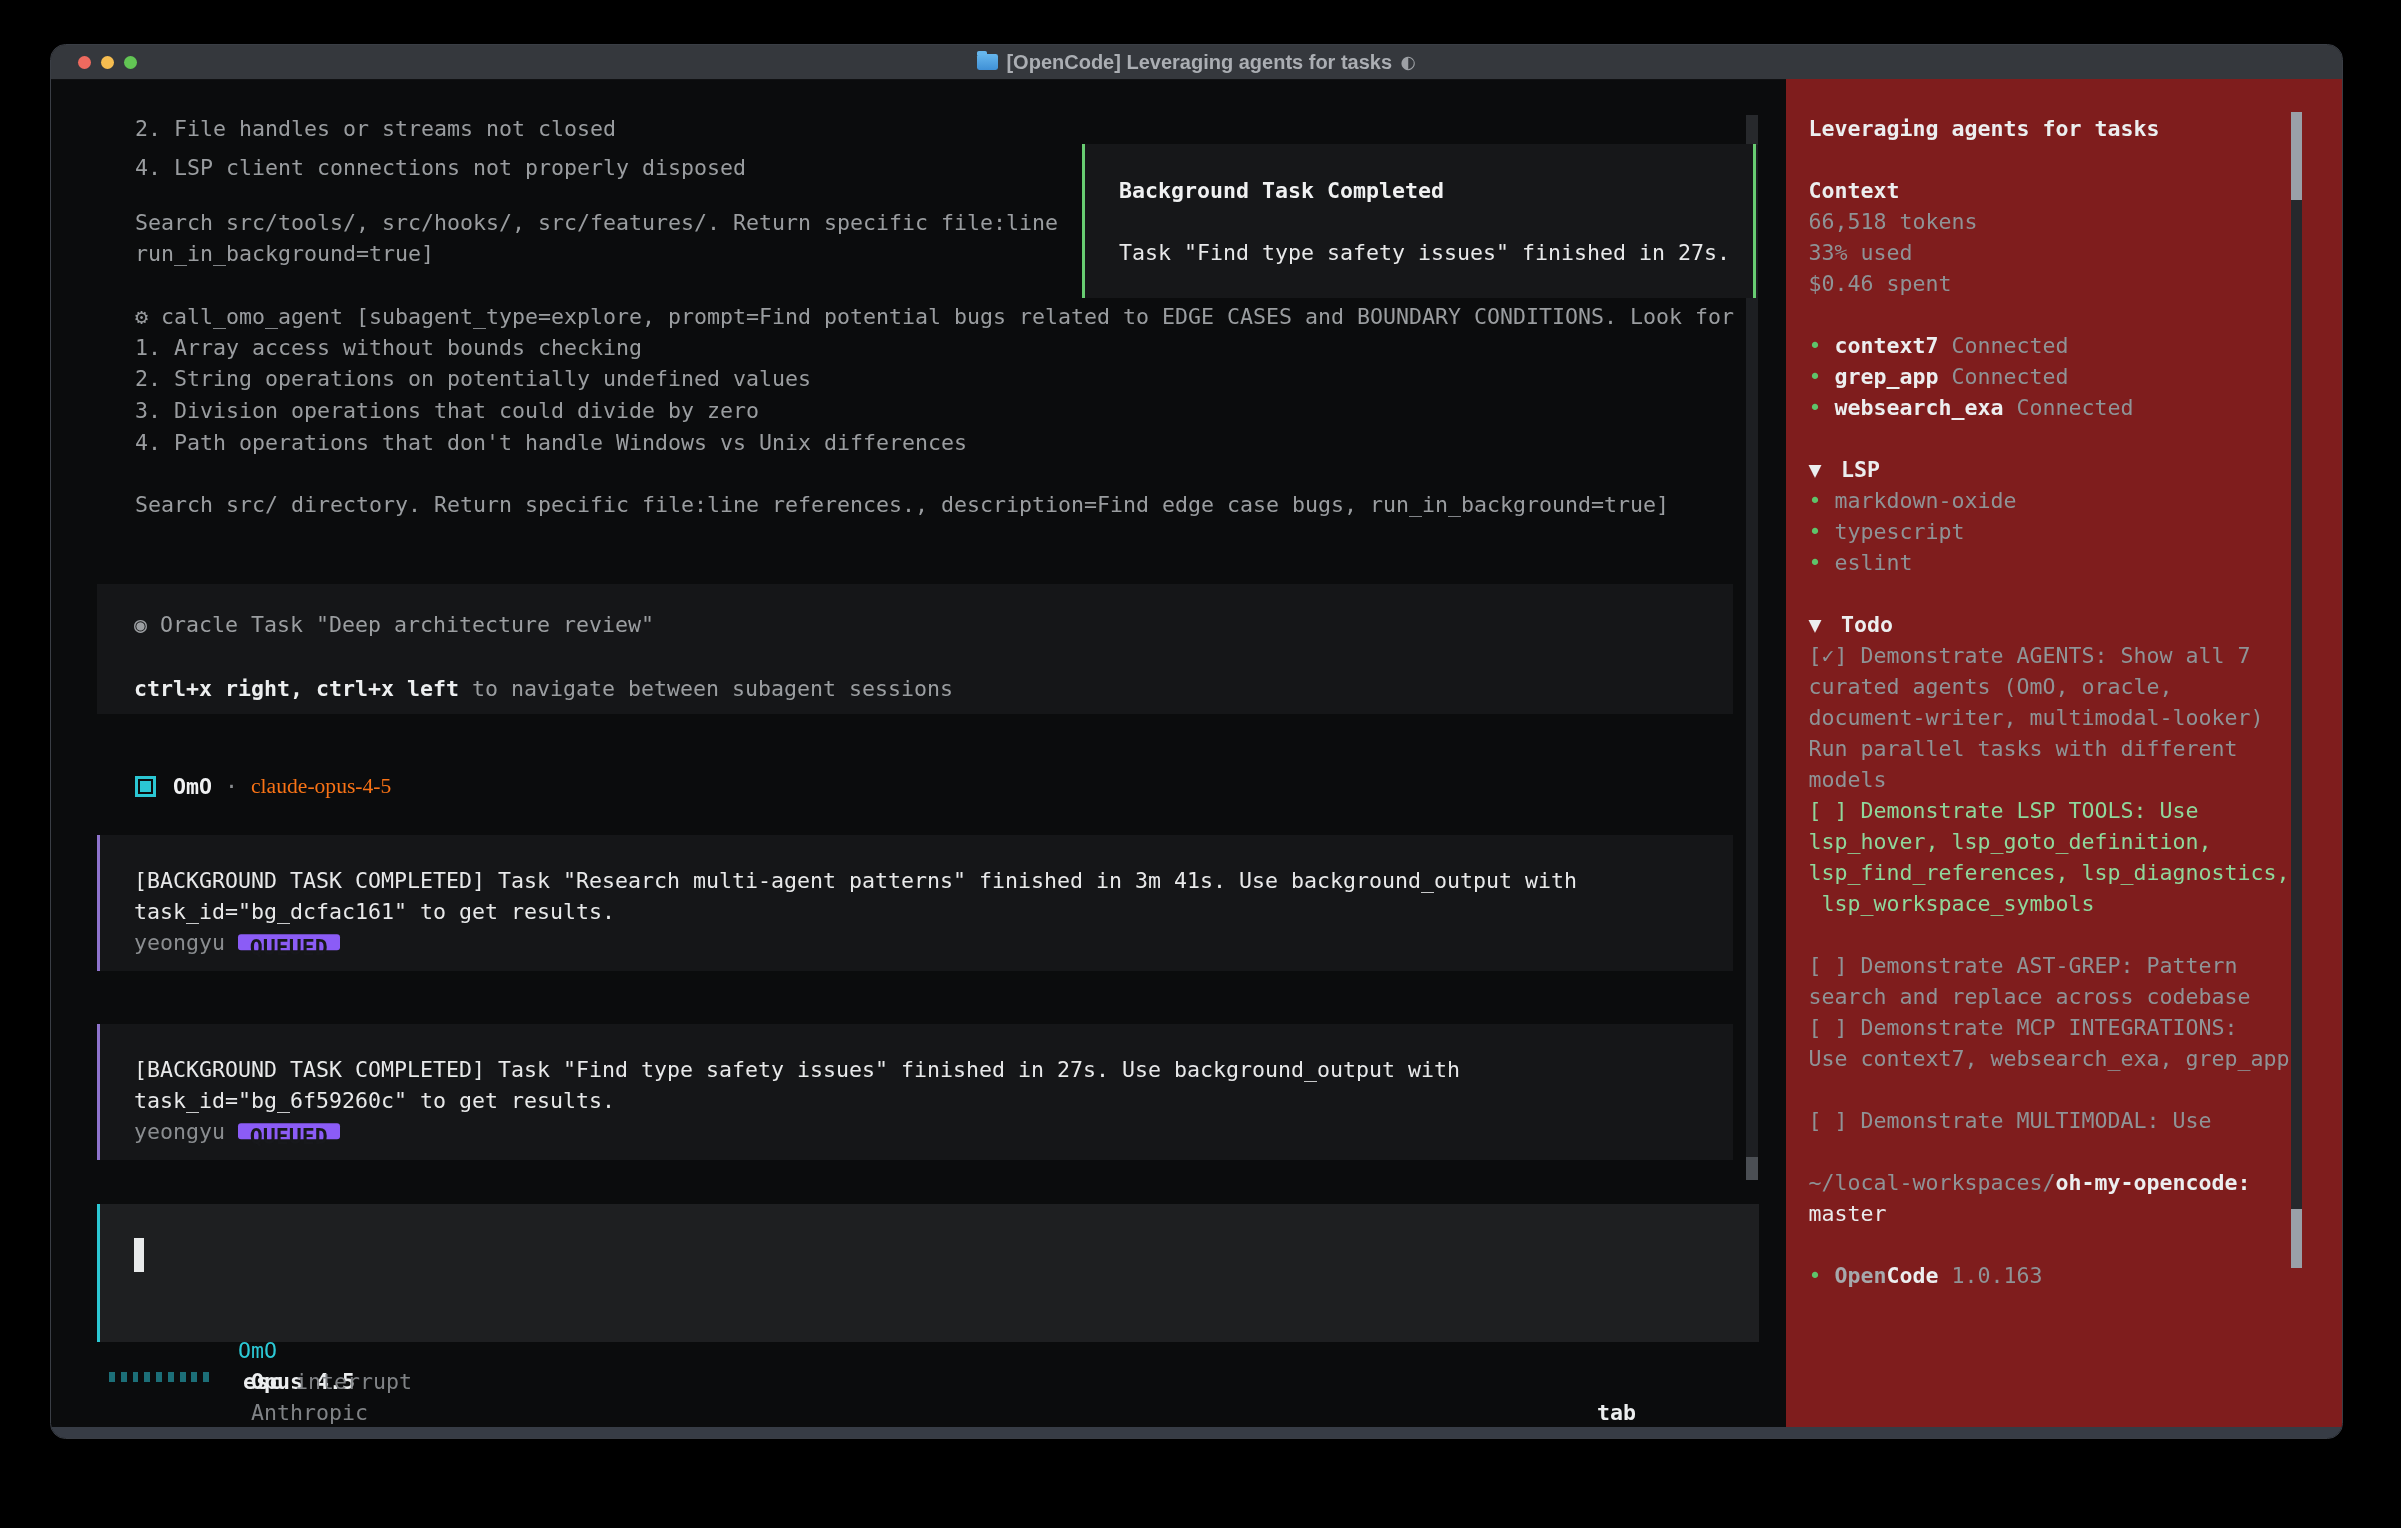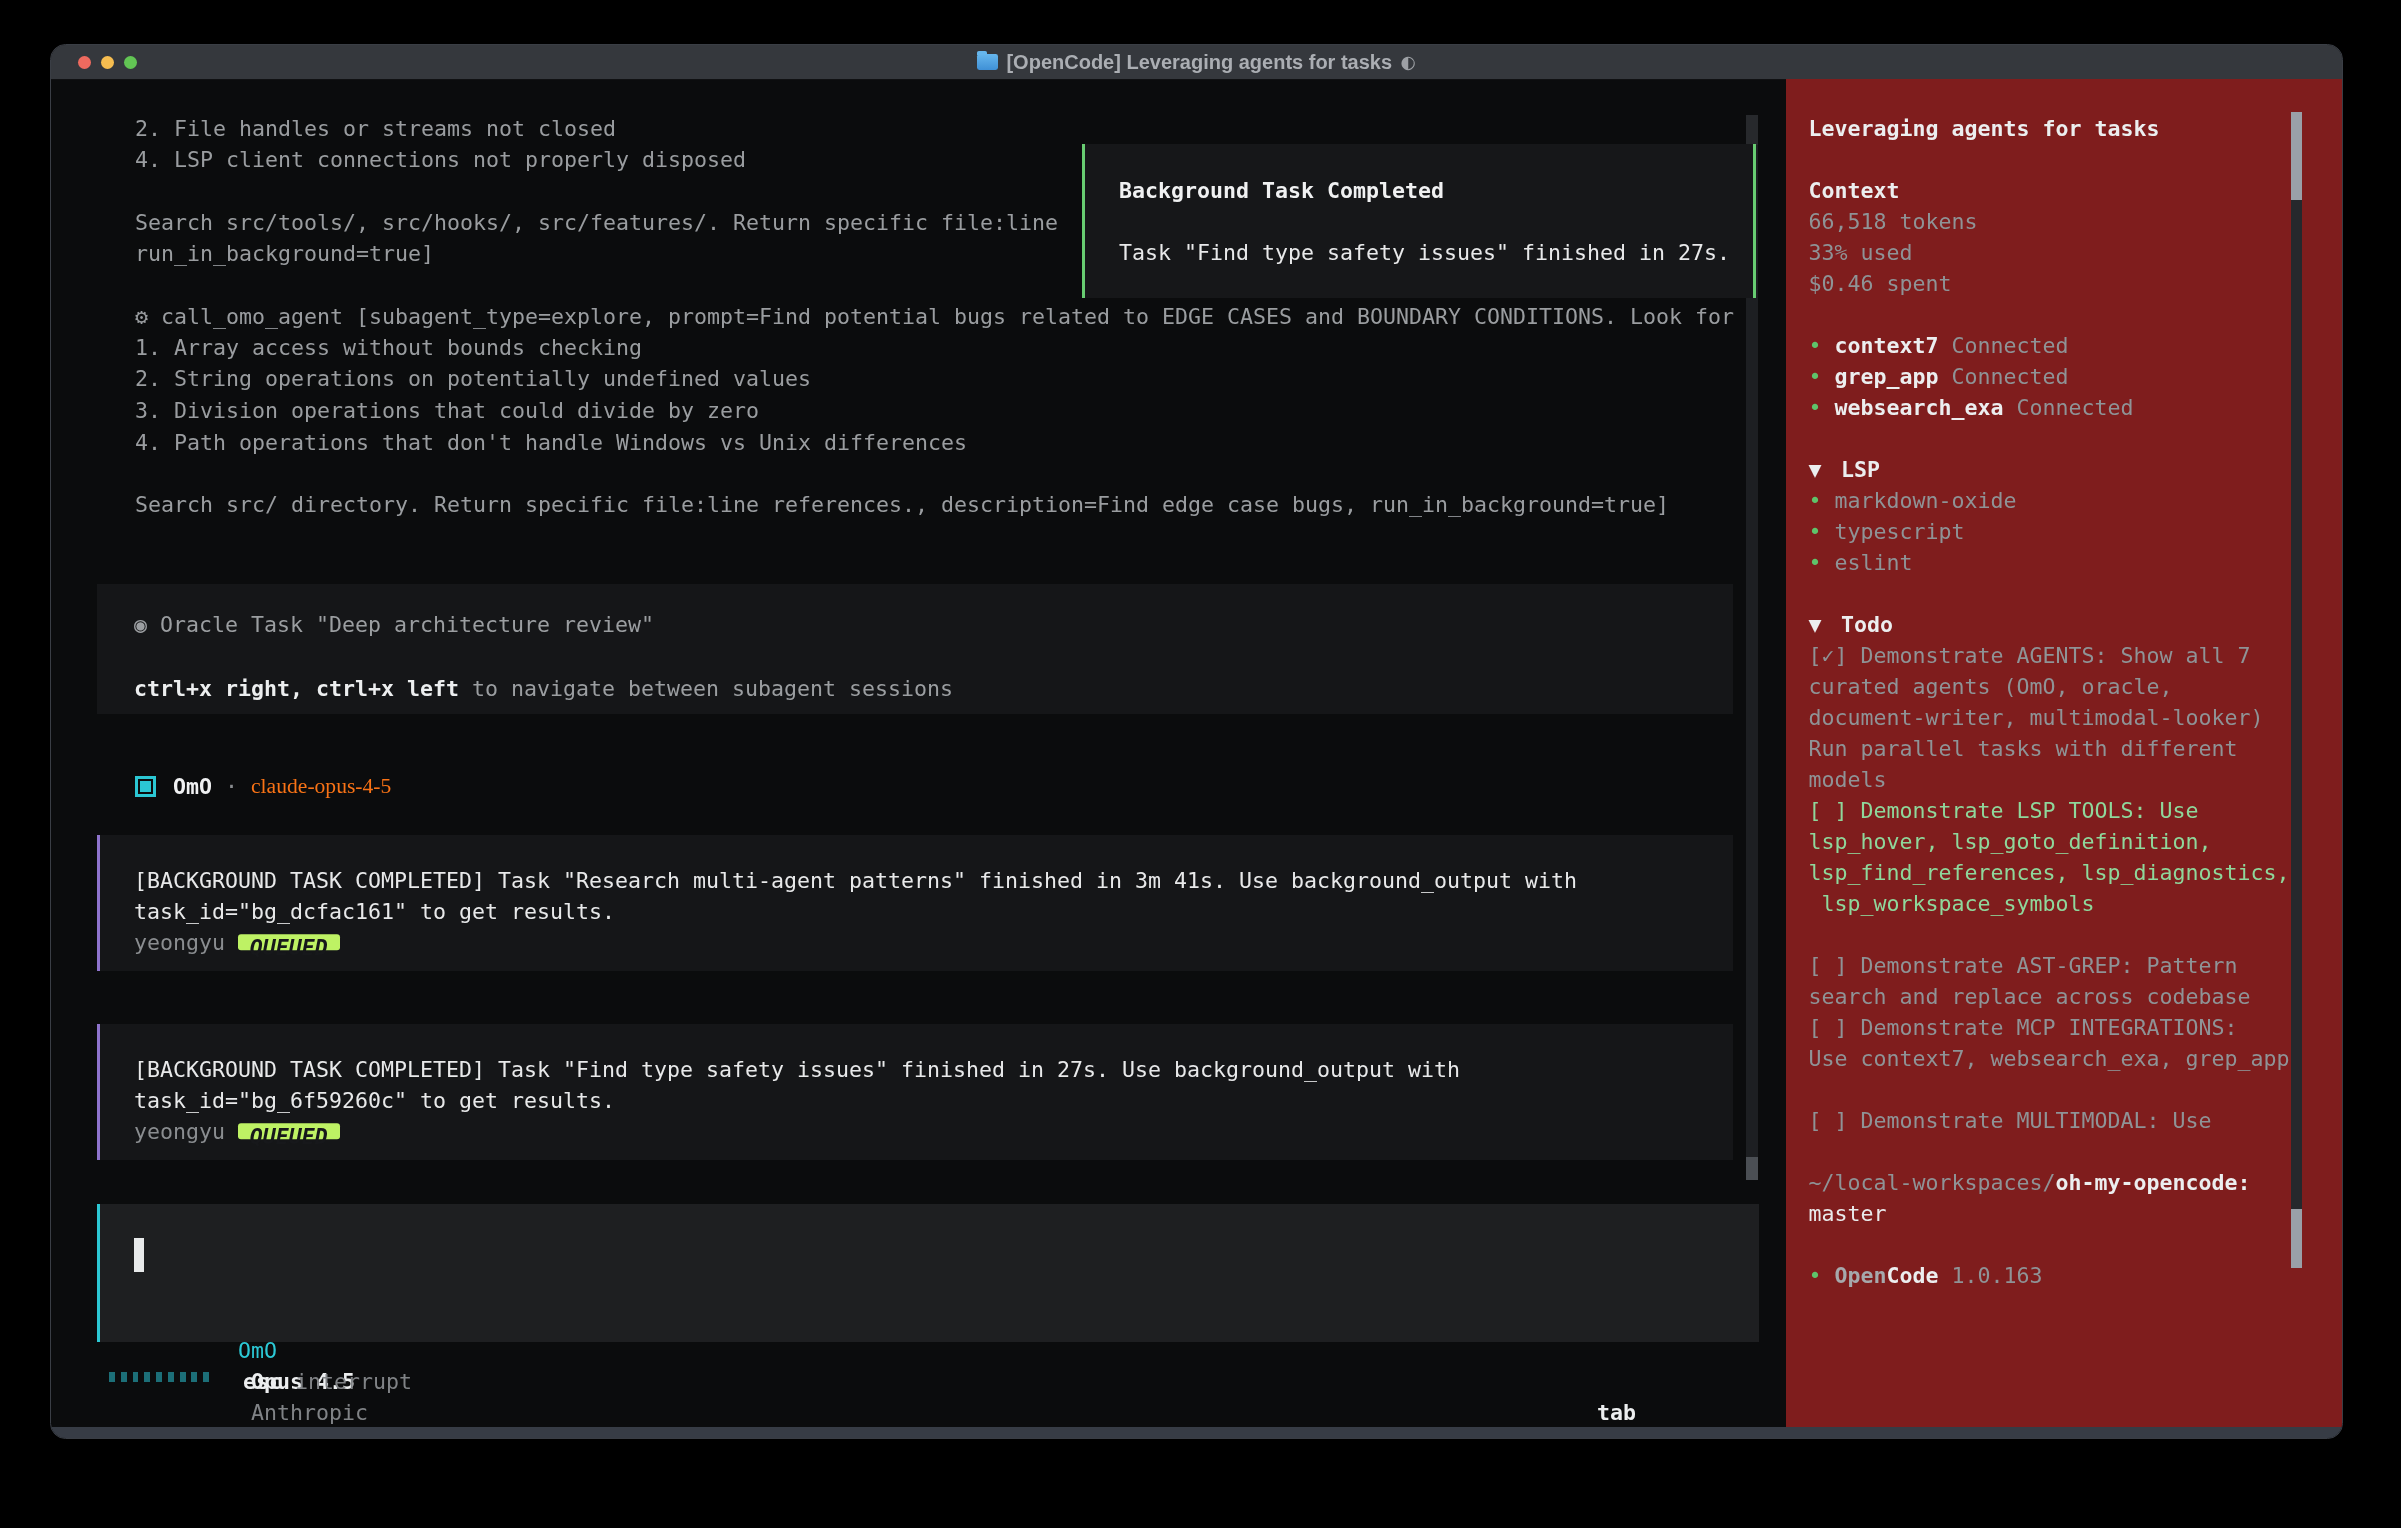--- a/index.html
+++ b/index.html
@@ -34,23 +34,23 @@
   .omoic{display:inline-block;width:21px;height:21px;border:3px solid #2bc7d3;box-sizing:border-box;
          position:relative;margin-right:17px;}
   .omoic::after{content:"";position:absolute;inset:2.4px;background:#2bc7d3;}
   .omon{color:#f0f1f2;font-weight:bold;}
   .omosep{color:#8a8d90;margin:0 13px;}
   .omomodel{color:#f97316;font-family:Liberation Serif, serif;}
   .msgbox{position:absolute;left:46px;width:1636px;background:#151618;box-sizing:border-box;
           border-left:3px solid #8f74cd;padding:29.5px 0 0 34px;}
   .bl{height:31px;color:#e8e9ea;white-space:pre;}
   .author{color:#8a8d90;}
-  .badge{display:inline-block;background:#bef264;color:#17181b;font-weight:bold;height:16px;
+  .badge{display:inline-block;background:#8b5cf6;color:#17181b;font-weight:bold;height:16px;
          line-height:28px;padding:0 11.8px;border-radius:3px;margin-left:13px;vertical-align:middle;
-         transform:translateY(-1.8px);font-style:italic;}
+         transform:translateY(-1.8px);}
   .toast{position:absolute;left:1031px;top:99px;width:674px;height:154px;background:#161719;
          box-sizing:border-box;border-left:3px solid #68cd72;border-right:3px solid #68cd72;
          padding:31px 0 0 34px;z-index:5;}
   .toast-title{height:31px;color:#f0f1f2;font-weight:bold;white-space:pre;}
   .toast-sp{height:31px;}
   .toast-body{height:31px;color:#e8e9ea;white-space:pre;}
   .inputbox{position:absolute;left:46px;top:1159px;width:1662px;height:138px;background:#1e1f21;
             box-sizing:border-box;border-left:3px solid #2cc8d4;}
   .cursor{position:absolute;left:34px;top:34px;width:10px;height:34px;background:#e8eaeb;}
   .inmeta{position:absolute;left:34px;top:100px;height:31px;white-space:pre;}
@@ -102,21 +102,21 @@
     </div>
     <div class="titlewrap">
       <span class="folder"></span>
       <span>[OpenCode] Leveraging agents for tasks</span>
       <span class="moon">◐</span>
     </div>
   </div>
 
   <div>
     <div class="cl" style="top:68px">2. File handles or streams not closed</div>
-    <div class="cl" style="top:99px">4. LSP client connections not properly disposed</div>
+    <div class="cl" style="top:107px">4. LSP client connections not properly disposed</div>
     <div class="cl" style="top:162px">Search src/tools/, src/hooks/, src/features/. Return specific file:line</div>
     <div class="cl" style="top:193px">run_in_background=true]</div>
     <div class="cl" style="top:256px"><span class="gear">⚙</span><span>call_omo_agent [subagent_type=explore, prompt=Find potential bugs related to EDGE CASES and BOUNDARY CONDITIONS. Look for</span></div>
     <div class="cl" style="top:287px">1. Array access without bounds checking</div>
     <div class="cl" style="top:318px">2. String operations on potentially undefined values</div>
     <div class="cl" style="top:350px">3. Division operations that could divide by zero</div>
     <div class="cl" style="top:382px">4. Path operations that don't handle Windows vs Unix differences</div>
     <div class="cl" style="top:444px">Search src/ directory. Return specific file:line references., description=Find edge case bugs, run_in_background=true]</div>
 
     <div class="oracle">

